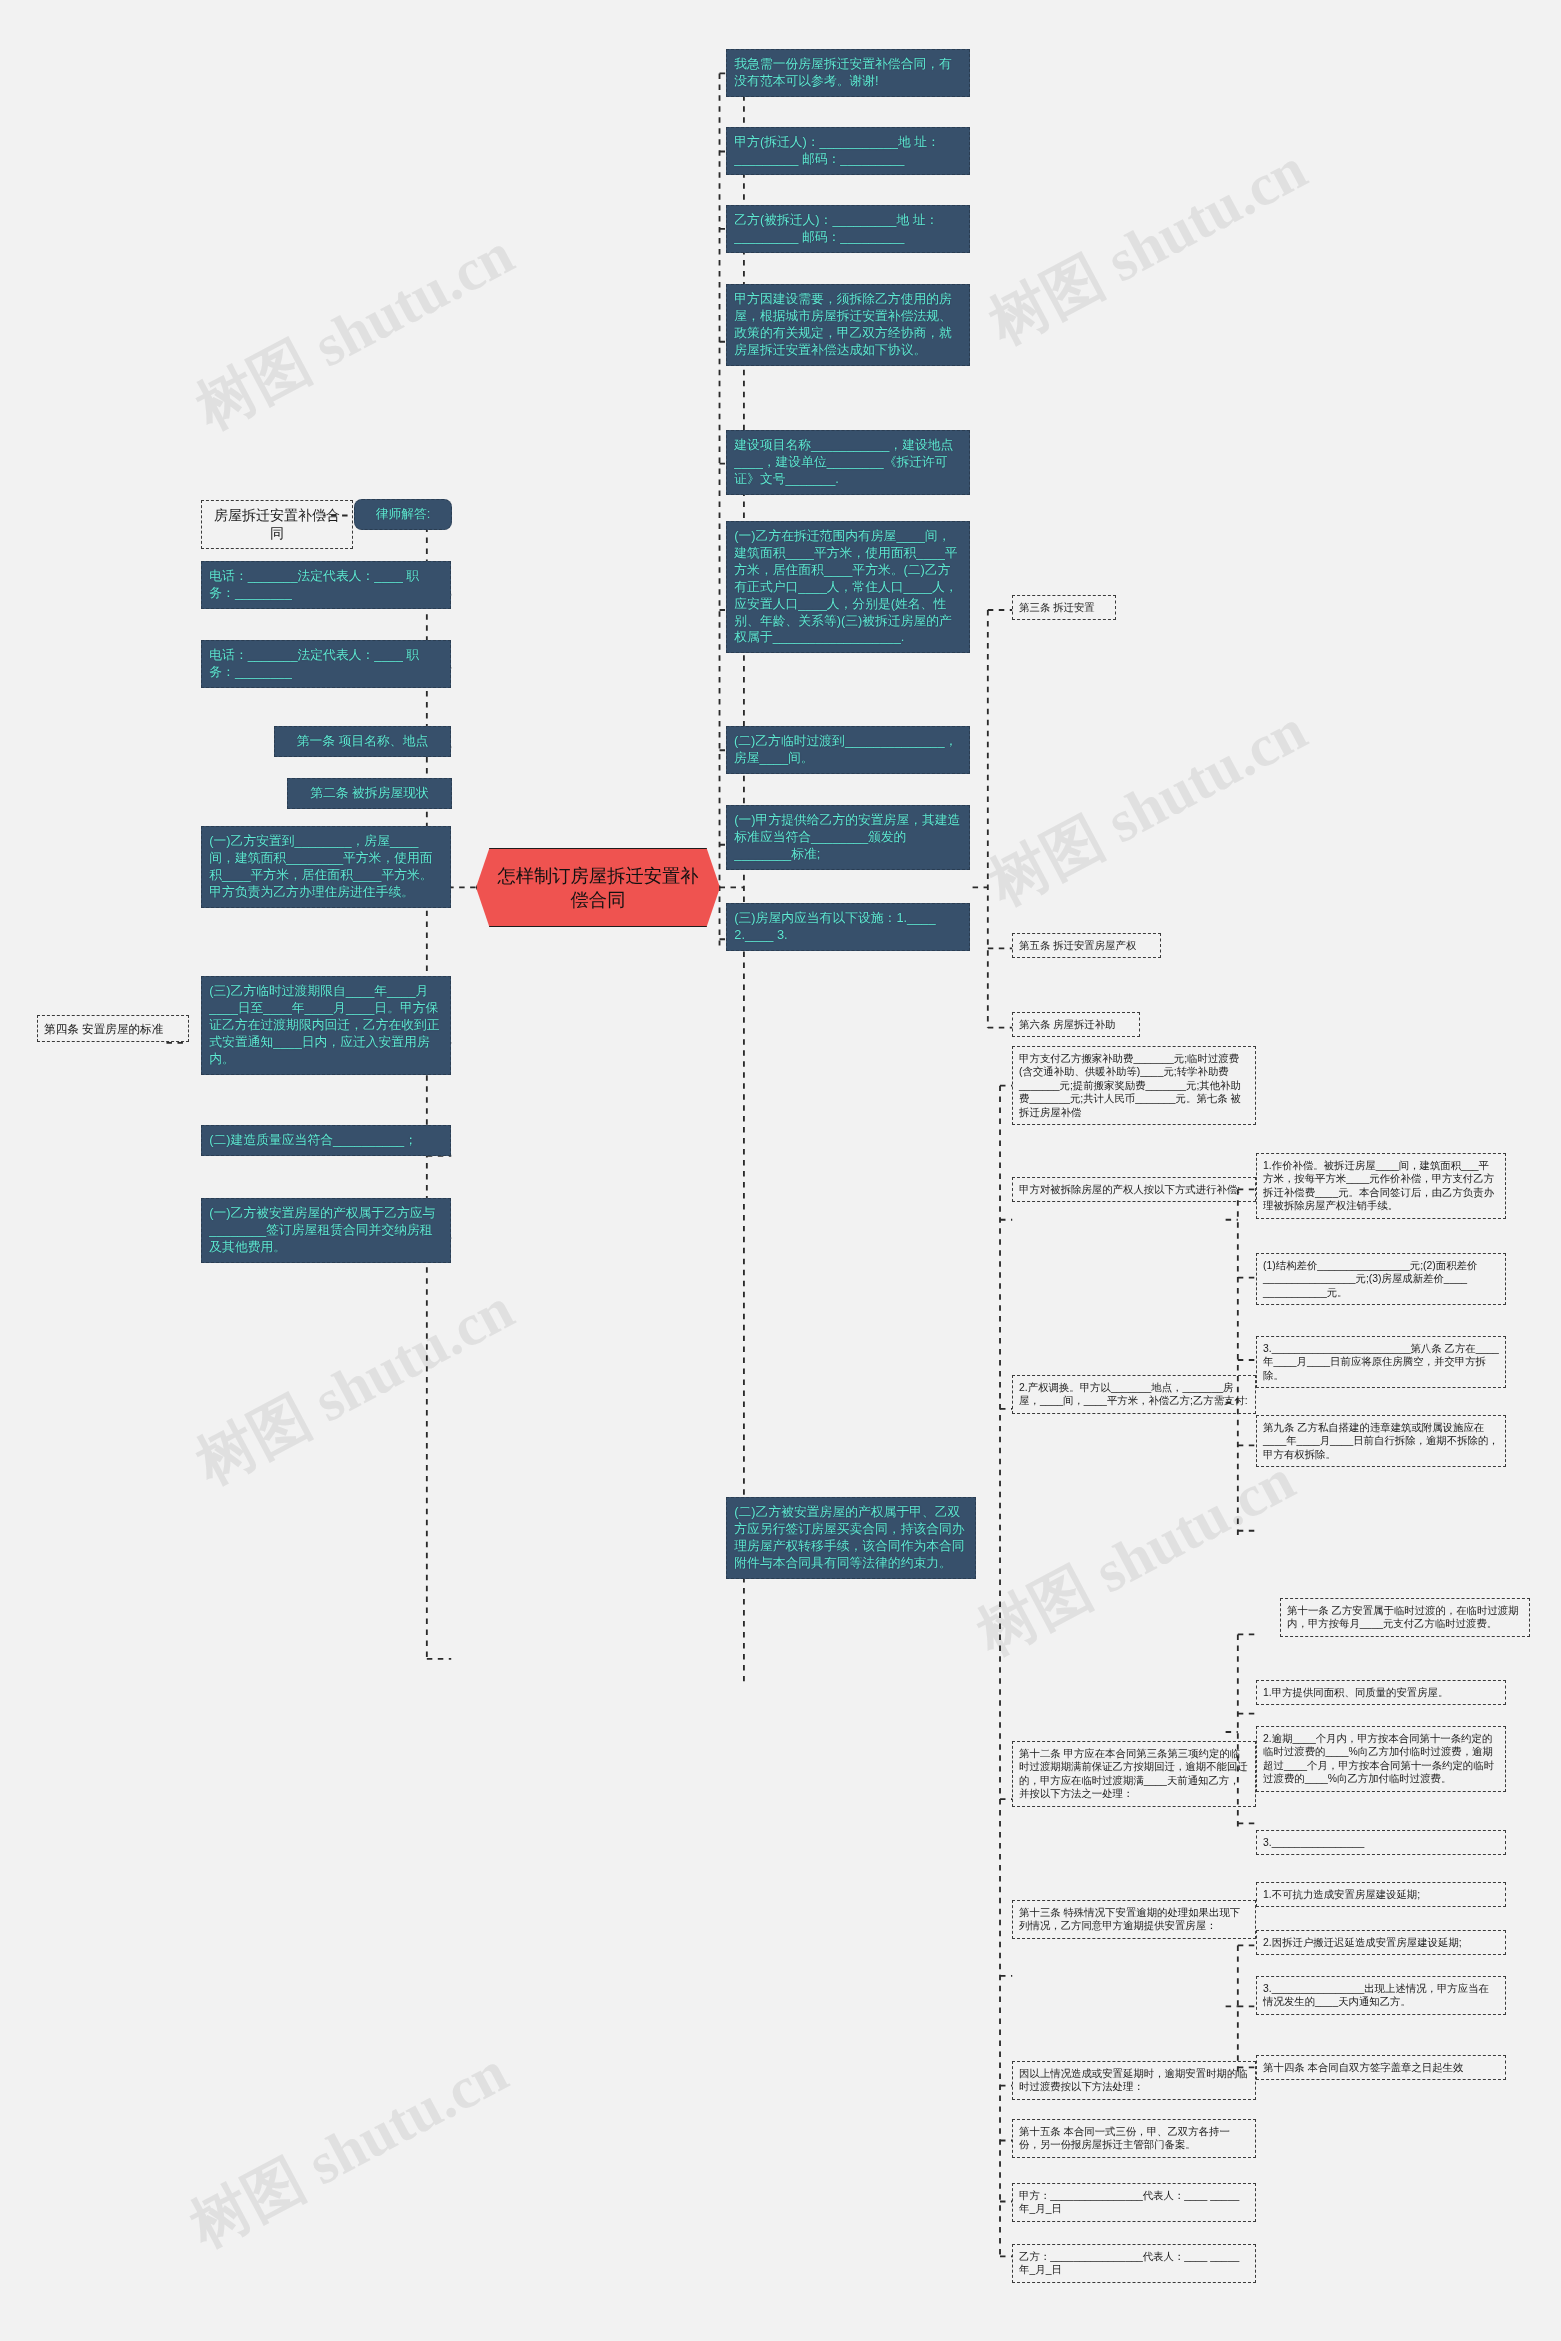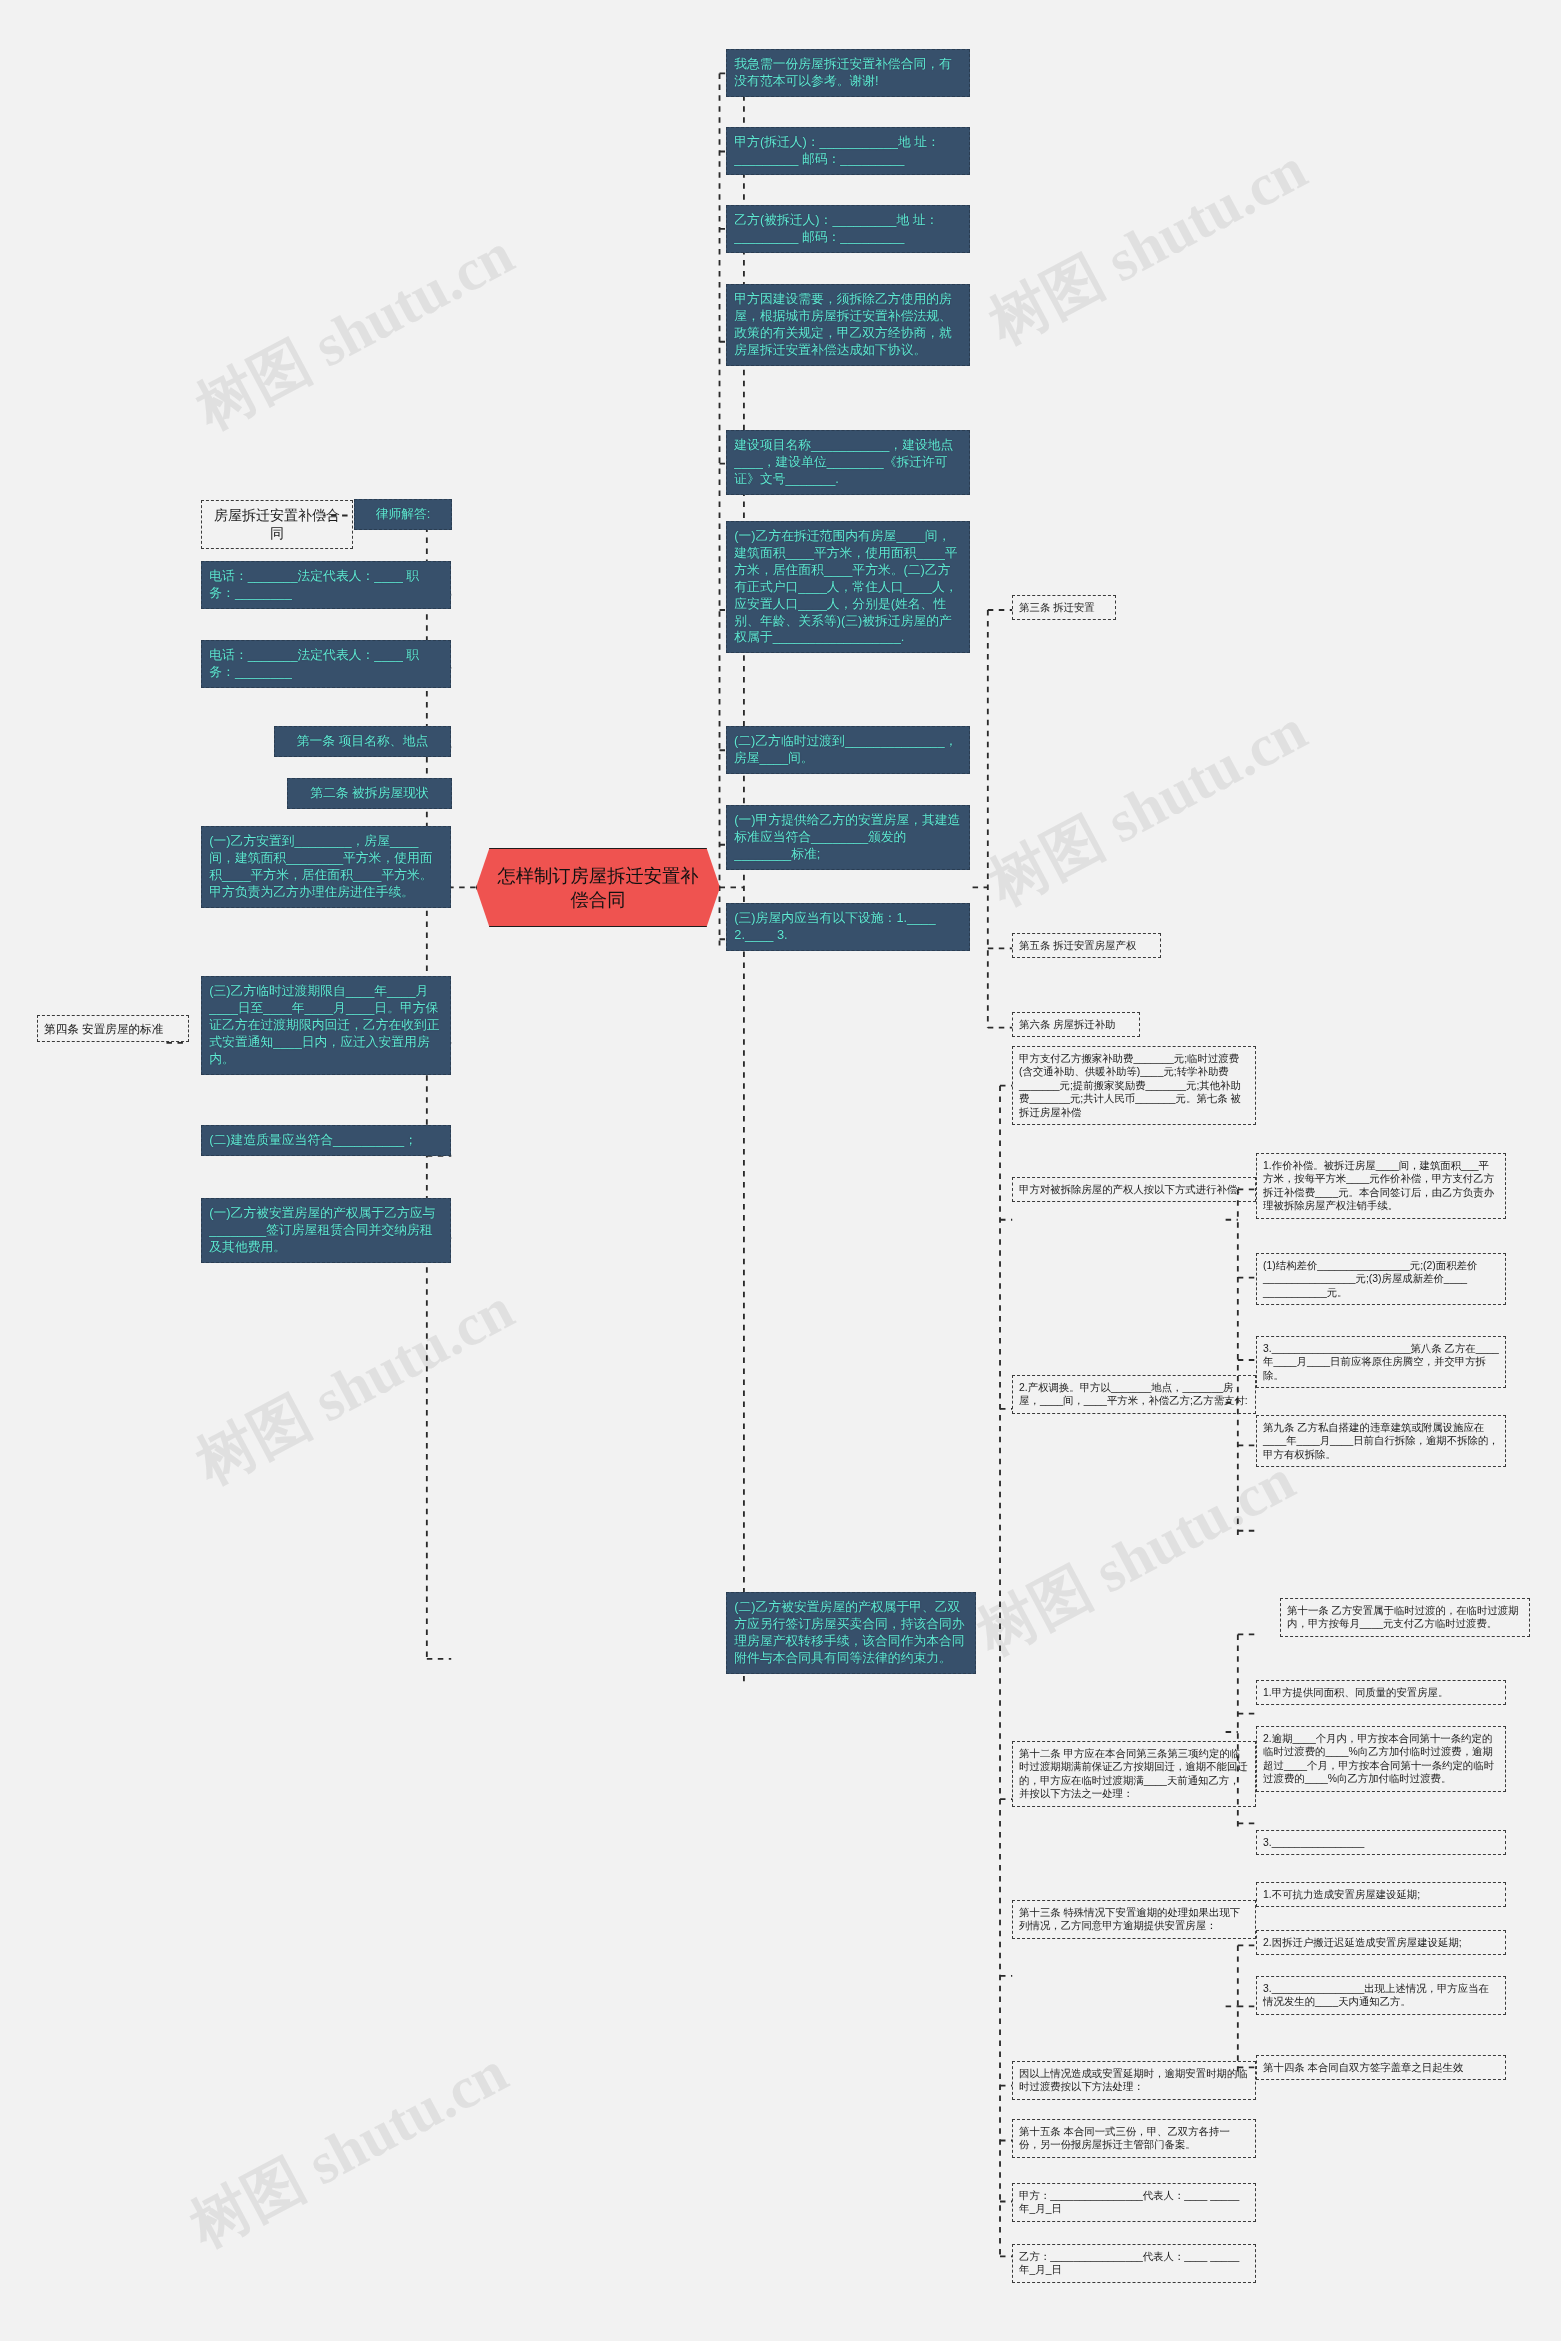--- a/index.html
+++ b/index.html
@@ -155,41 +155,41 @@
       <path d="M 2010 2300 L 2030 2300"></path>
       <path d="M 2010 2840 L 2030 2840"></path>
       <path d="M 2010 3290 L 2030 3290"></path>
     </g>
   </svg>
 
   <div class="node n-root" style="left:476px;top:848px;width:244px;height:79px;">怎样制订房屋拆迁安置补偿合同</div>
 
   <div class="node n-out n-center" style="left:201px;top:500px;width:152px;">房屋拆迁安置补偿合同</div>
 
-  <div class="node n-fill n-center" style="left:354px;top:499px;width:98px;">律师解答:</div>
+  <div class="node n-fill n-center" style="left:354px;top:499px;width:98px;border-radius:8px;">律师解答:</div>
 
   <div class="node n-fill" style="left:201px;top:561px;width:250px;">电话：_______法定代表人：____ 职务：________</div>
 
   <div class="node n-fill" style="left:201px;top:640px;width:250px;">电话：_______法定代表人：____ 职务：________</div>
 
   <div class="node n-fill n-center" style="left:274px;top:726px;width:177px;">第一条 项目名称、地点</div>
 
   <div class="node n-fill n-center" style="left:287px;top:778px;width:165px;">第二条 被拆房屋现状</div>
 
   <div class="node n-fill" style="left:201px;top:826px;width:250px;">(一)乙方安置到________，房屋____间，建筑面积________平方米，使用面积____平方米，居住面积____平方米。甲方负责为乙方办理住房进住手续。</div>
 
   <div class="node n-fill" style="left:201px;top:976px;width:250px;">(三)乙方临时过渡期限自____年____月____日至____年____月____日。甲方保证乙方在过渡期限内回迁，乙方在收到正式安置通知____日内，应迁入安置用房内。</div>
 
   <div class="node n-out n-small" style="left:37px;top:1015px;width:152px;">第四条 安置房屋的标准</div>
 
   <div class="node n-fill" style="left:201px;top:1125px;width:250px;">(二)建造质量应当符合__________；</div>
 
   <div class="node n-fill" style="left:201px;top:1198px;width:250px;">(一)乙方被安置房屋的产权属于乙方应与________签订房屋租赁合同并交纳房租及其他费用。</div>
 
-  <div class="node n-fill" style="left:726px;top:1592px;width:250px;">(二)乙方被安置房屋的产权属于甲、乙双方应另行签订房屋买卖合同，持该合同办理房屋产权转移手续，该合同作为本合同附件与本合同具有同等法律的约束力。</div>
+  <div class="node n-fill" style="left:726px;top:1497px;width:250px;">(二)乙方被安置房屋的产权属于甲、乙双方应另行签订房屋买卖合同，持该合同办理房屋产权转移手续，该合同作为本合同附件与本合同具有同等法律的约束力。</div>
 
   <div class="node n-fill" style="left:726px;top:49px;width:244px;">我急需一份房屋拆迁安置补偿合同，有没有范本可以参考。谢谢!</div>
 
   <div class="node n-fill" style="left:726px;top:127px;width:244px;">甲方(拆迁人)：___________地 址：_________ 邮码：_________</div>
 
   <div class="node n-fill" style="left:726px;top:205px;width:244px;">乙方(被拆迁人)：_________地 址：_________ 邮码：_________</div>
 
   <div class="node n-fill" style="left:726px;top:284px;width:244px;">甲方因建设需要，须拆除乙方使用的房屋，根据城市房屋拆迁安置补偿法规、政策的有关规定，甲乙双方经协商，就房屋拆迁安置补偿达成如下协议。</div>
 
   <div class="node n-fill" style="left:726px;top:430px;width:244px;">建设项目名称___________，建设地点____，建设单位________《拆迁许可证》文号_______.</div>

